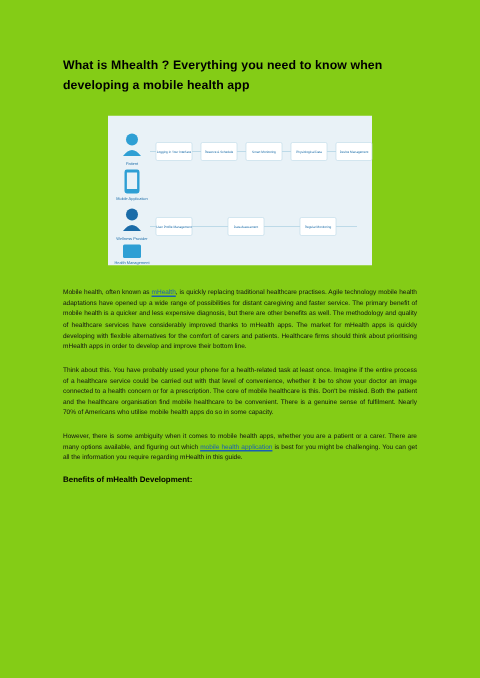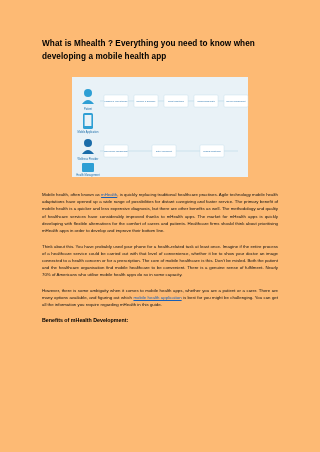--- a/index.html
+++ b/index.html
@@ -11,21 +11,21 @@
     width: 320px;
     height: 452px;
     font-family: "Liberation Sans", sans-serif;
     color: #000000;
     overflow: hidden;
   }
   .page {
     position: relative;
     width: 320px;
     height: 452px;
-    background: #fdba74;
+    background: #84cc16;
     box-sizing: border-box;
     padding: 38px 42px 6px 42px;
   }
   .doc-title {
     font-size: 8.2px;
     font-weight: bold;
     line-height: 1.55;
     letter-spacing: 0.01em;
     color: #000;
     margin: 0 0 14px 0;

